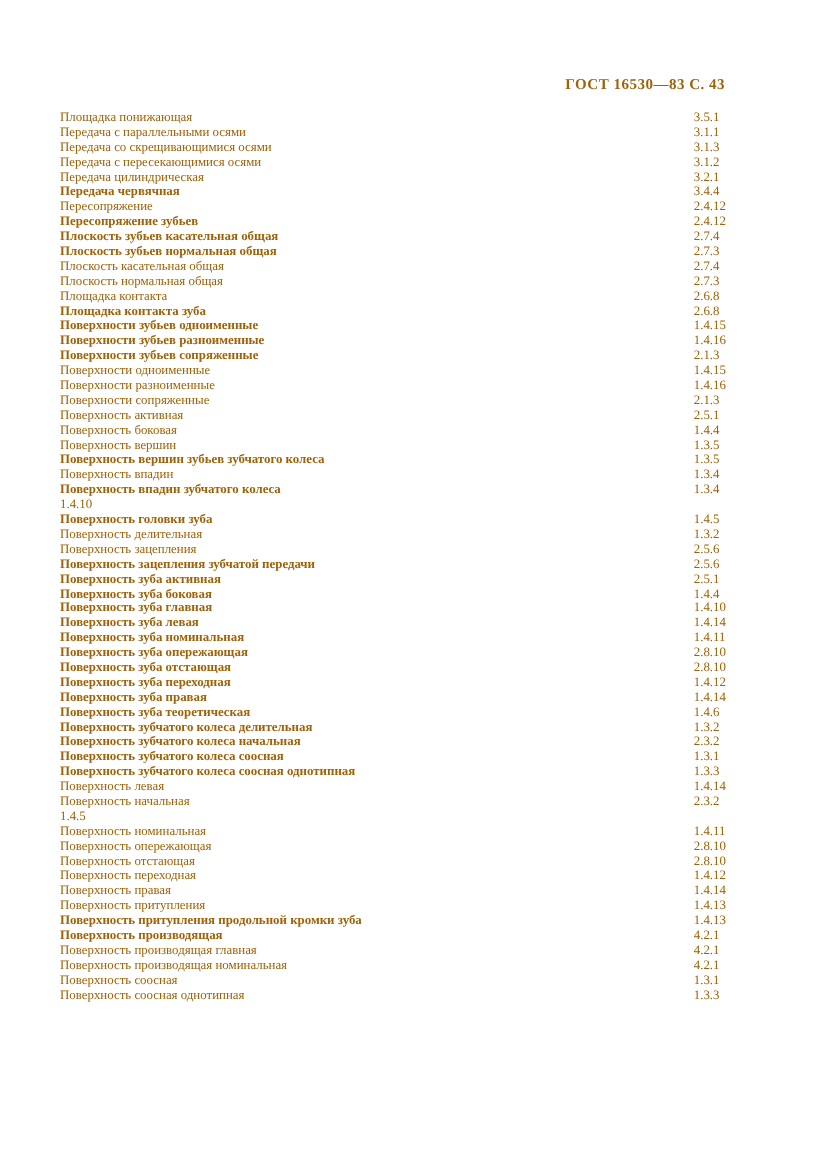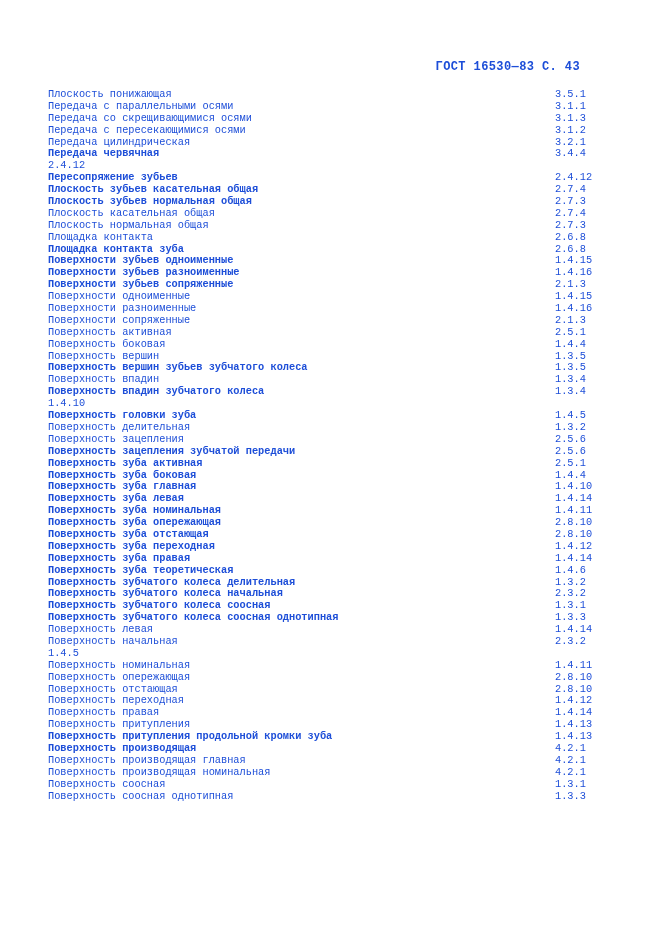--- a/index.html
+++ b/index.html
@@ -6,22 +6,22 @@
     margin: 0;
     padding: 0;
     background: #ffffff;
   }
   .page {
     position: relative;
     width: 661px;
     height: 936px;
     background: #ffffff;
     overflow: hidden;
-    font-family: Liberation Mono, monospace;
-    color: #1d4ed8;
+    font-family: Liberation Serif, serif;
+    color: #a16207;
   }
   .doc-header {
     position: absolute;
     top: 60px;
     left: 0;
     right: 81px;
     text-align: right;
     font-size: 12px;
     font-weight: bold;
     letter-spacing: 0.4px;
@@ -57,21 +57,21 @@
   }
 </style>
 </head>
 <body>
 
 <div class="page">
   <div class="doc-header">ГОСТ 16530—83 С. 43</div>
 
   <div class="index-list">
   <div class="index-row">
-    <span class="term">Плоскость понижающая</span>
+    <span class="term">Площадка понижающая</span>
     <span class="ref">3.5.1</span>
   </div>
 
   <div class="index-row">
     <span class="term">Передача с параллельными осями</span>
     <span class="ref">3.1.1</span>
   </div>
 
   <div class="index-row">
     <span class="term">Передача со скрещивающимися осями</span>
@@ -88,20 +88,21 @@
     <span class="term">Передача цилиндрическая</span>
     <span class="ref">3.2.1</span>
   </div>
 
   <div class="index-row bold">
     <span class="term">Передача червячная</span>
     <span class="ref">3.4.4</span>
   </div>
 
   <div class="index-row">
+    <span class="term">Пересопряжение</span>
     <span class="ref">2.4.12</span>
   </div>
 
   <div class="index-row bold">
     <span class="term">Пересопряжение зубьев</span>
     <span class="ref">2.4.12</span>
   </div>
 
   <div class="index-row bold">
     <span class="term">Плоскость зубьев касательная общая</span>

